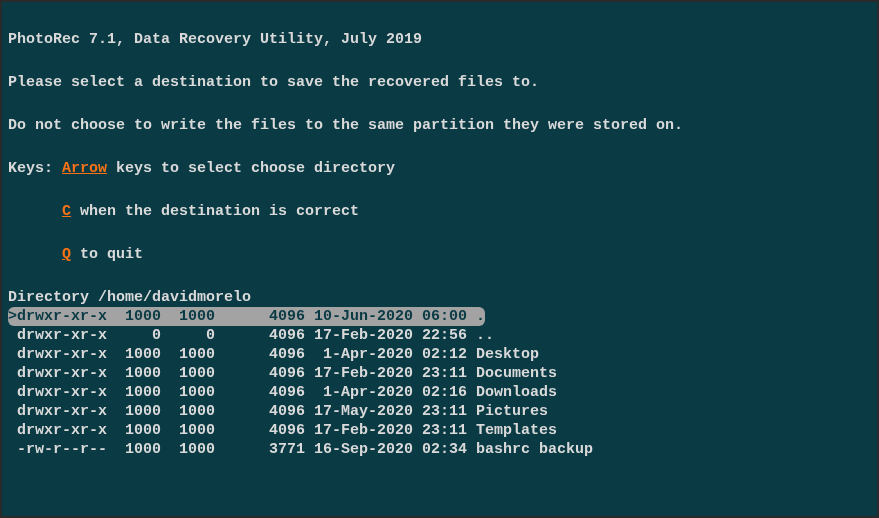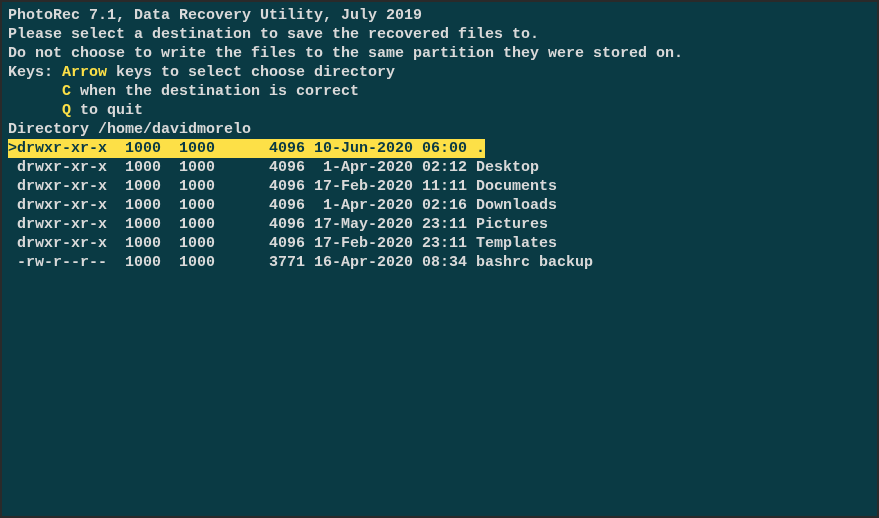--- a/index.html
+++ b/index.html
@@ -7,56 +7,60 @@
   body {
     background: #0a3a44;
     font-family: "Courier New", monospace;
     font-size: 15px;
     line-height: 19px;
     color: #d9d9d9;
     font-weight: bold;
     border: 2px solid #2a2a2a;
     padding: 4px 6px;
   }
-  .line { white-space: pre; }
-  .highlight { color: #fde047; }
+  .line { white-space: pre; margin-top: 24px; }
+  .highlight { color: #f97316; text-decoration: underline; }
   .dir-row {
     white-space: pre;
     cursor: default;
   }
   .dir-row.selected {
-    background: #fde047;
+    background: #a3a3a3;
     color: #0a3a44;
     display: inline-block;
+    border-radius: 6px;
   }
 </style>
 </head>
 <body>
 
 <div class="line">PhotoRec 7.1, Data Recovery Utility, July 2019</div>
 <div class="line"></div>
 <div class="line">Please select a destination to save the recovered files to.</div>
 <div class="line">Do not choose to write the files to the same partition they were stored on.</div>
 <div class="line"><span>Keys: </span><span class="highlight">Arrow</span><span> keys to select choose directory</span></div>
 <div class="line"><span>      </span><span class="highlight">C</span><span> when the destination is correct</span></div>
 <div class="line"><span>      </span><span class="highlight">Q</span><span> to quit</span></div>
 <div class="line">Directory /home/davidmorelo</div>
 <div id="rows">
     <div><div class="dir-row selected">&gt;drwxr-xr-x  1000  1000      4096 10-Jun-2020 06:00 .</div></div>
     <div>
+      <div class="dir-row"> drwxr-xr-x     0     0      4096 17-Feb-2020 22:56 ..</div>
+    </div>
+    <div>
       <div class="dir-row"> drwxr-xr-x  1000  1000      4096  1-Apr-2020 02:12 Desktop</div>
     </div>
     <div>
-      <div class="dir-row"> drwxr-xr-x  1000  1000      4096 17-Feb-2020 11:11 Documents</div>
+      <div class="dir-row"> drwxr-xr-x  1000  1000      4096 17-Feb-2020 23:11 Documents</div>
     </div>
     <div>
       <div class="dir-row"> drwxr-xr-x  1000  1000      4096  1-Apr-2020 02:16 Downloads</div>
     </div>
     <div>
       <div class="dir-row"> drwxr-xr-x  1000  1000      4096 17-May-2020 23:11 Pictures</div>
     </div>
     <div>
       <div class="dir-row"> drwxr-xr-x  1000  1000      4096 17-Feb-2020 23:11 Templates</div>
     </div>
     <div>
-      <div class="dir-row"> -rw-r--r--  1000  1000      3771 16-Apr-2020 08:34 bashrc backup</div>
+      <div class="dir-row"> -rw-r--r--  1000  1000      3771 16-Sep-2020 02:34 bashrc backup</div>
     </div>
   </div>
 
 </body></html>

